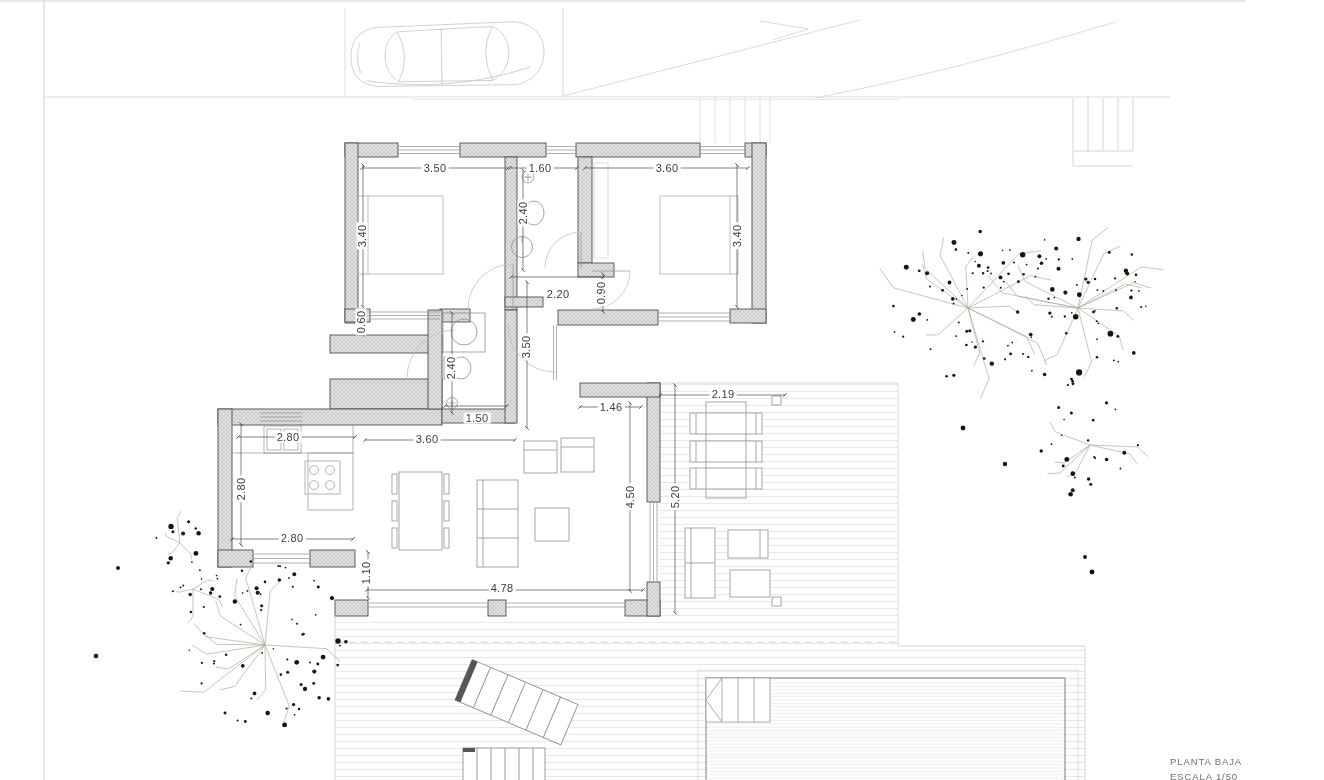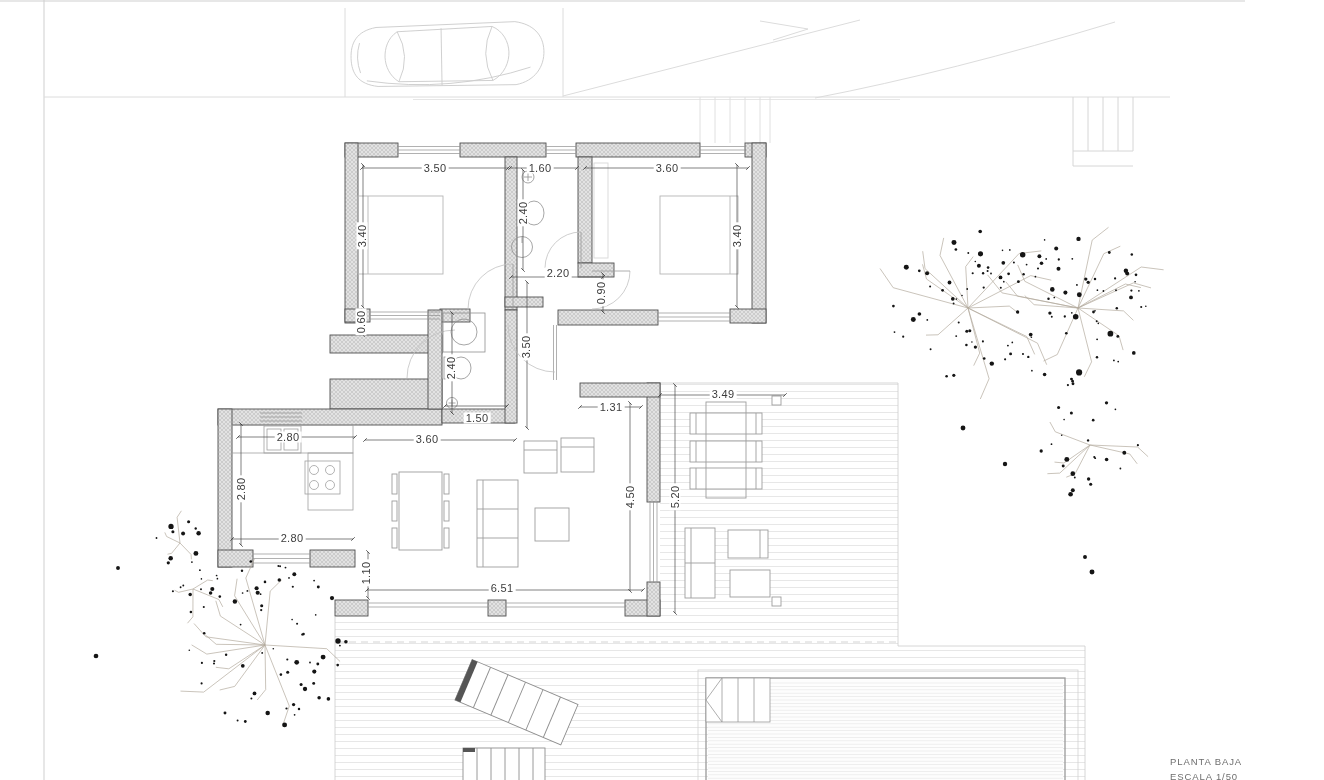--- a/index.html
+++ b/index.html
@@ -613,33 +613,33 @@
         <circle cx="338" cy="641" r="2.70" fill="#151515"></circle>
       </g>
 </svg>
 
 <div class="dim" style="left:435px;top:168px">3.50</div>
 <div class="dim" style="left:540px;top:168px">1.60</div>
 <div class="dim" style="left:667px;top:168px">3.60</div>
 <div class="dim v" style="left:362px;top:236px">3.40</div>
 <div class="dim v" style="left:523px;top:213px">2.40</div>
 <div class="dim v" style="left:737px;top:236px">3.40</div>
-<div class="dim" style="left:558px;top:273px">2.20</div>
+<div class="dim" style="left:558px;top:294px">2.20</div>
 <div class="dim v" style="left:601px;top:293px">0.90</div>
 <div class="dim v" style="left:526px;top:347px">3.50</div>
 <div class="dim v" style="left:361px;top:322px">0.60</div>
 <div class="dim v" style="left:451px;top:368px">2.40</div>
 <div class="dim" style="left:477px;top:418px">1.50</div>
-<div class="dim" style="left:611px;top:407px">1.31</div>
-<div class="dim" style="left:723px;top:394px">3.49</div>
+<div class="dim" style="left:611px;top:407px">1.46</div>
+<div class="dim" style="left:723px;top:394px">2.19</div>
 <div class="dim" style="left:288px;top:437px">2.80</div>
 <div class="dim" style="left:427px;top:439px">3.60</div>
 <div class="dim v" style="left:241px;top:489px">2.80</div>
 <div class="dim v" style="left:630px;top:497px">4.50</div>
 <div class="dim v" style="left:675px;top:497px">5.20</div>
 <div class="dim" style="left:292px;top:538px">2.80</div>
 <div class="dim v" style="left:366px;top:573px">1.10</div>
-<div class="dim" style="left:502px;top:588px">6.51</div>
+<div class="dim" style="left:502px;top:588px">4.78</div>
 
 <div class="tb" style="left:1170px;top:756px">PLANTA BAJA</div>
 <div class="tb" style="left:1170px;top:771px">ESCALA 1/50</div>
 
 </div>
 
 </body></html>

